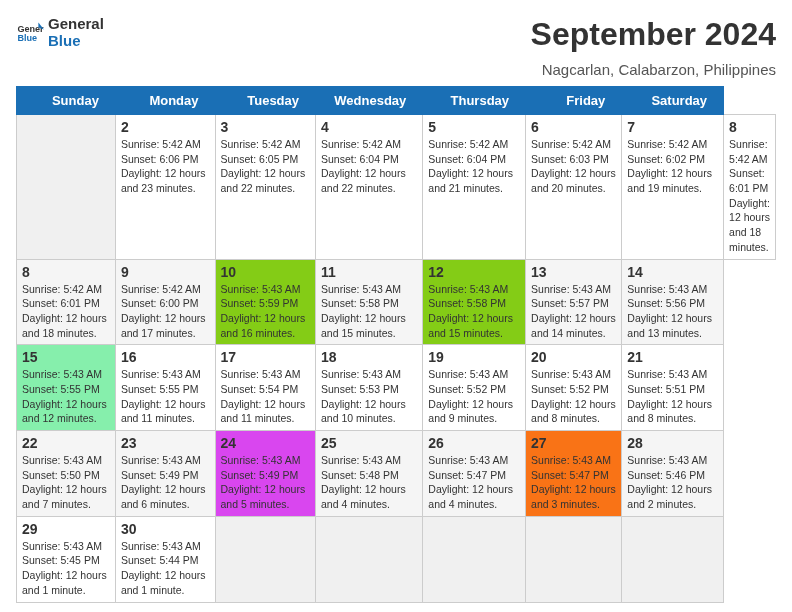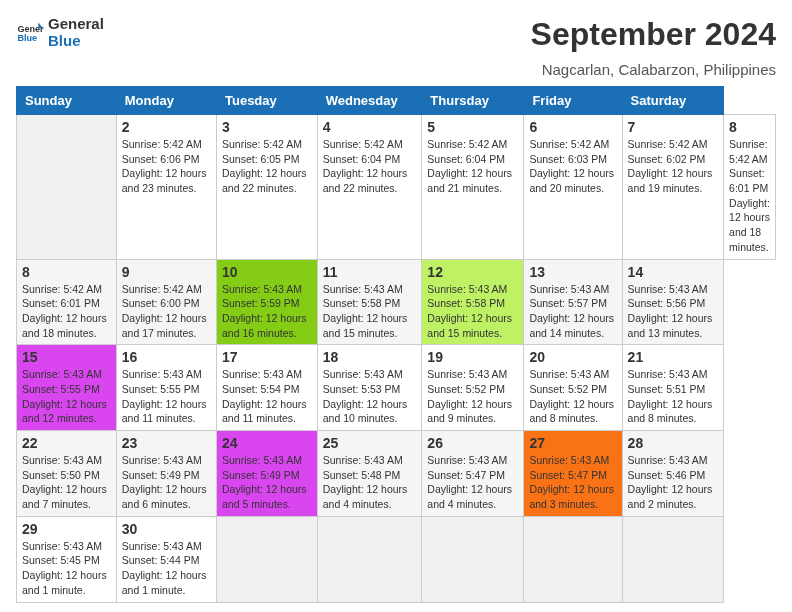--- a/index.html
+++ b/index.html
@@ -40,22 +40,22 @@
       margin-top: 8px;
     }
     table {
       width: 100%;
       border-collapse: collapse;
       font-size: 11px;
     }
     thead tr th {
       background: #1a6fb5;
       color: #fff;
-      padding: 6px 8px;
-      text-align: left;
+      padding: 6px 16px;
+      text-align: right;
       font-size: 13px;
       font-weight: bold;
       border: 1px solid #1a6fb5;
     }
     tbody tr td {
       border: 1px solid #ccc;
       padding: 4px 5px;
       vertical-align: top;
       background: #fff;
       min-height: 70px;
@@ -199,21 +199,21 @@
         </div>
       </td>
         <td style="background: rgb(245, 245, 245);">
         <span class="day-num">11</span>
         <div class="day-info">
           <div>Sunrise: 5:43 AM</div>
           <div>Sunset: 5:58 PM</div>
           <div>Daylight: 12 hours and 15 minutes.</div>
         </div>
       </td>
-        <td style="background: #bef264; margin-left: 47px;">
+        <td style="background: #84cc16; margin-left: 47px;">
         <span class="day-num">12</span>
         <div class="day-info">
           <div>Sunrise: 5:43 AM</div>
           <div>Sunset: 5:58 PM</div>
           <div>Daylight: 12 hours and 15 minutes.</div>
         </div>
       </td>
         <td style="background: rgb(245, 245, 245);">
         <span class="day-num">13</span>
         <div class="day-info">
@@ -225,21 +225,21 @@
         <td style="background: rgb(245, 245, 245);">
         <span class="day-num">14</span>
         <div class="day-info">
           <div>Sunrise: 5:43 AM</div>
           <div>Sunset: 5:56 PM</div>
           <div>Daylight: 12 hours and 13 minutes.</div>
         </div>
       </td>
       </tr>
       <tr>
-        <td style="background: #d946ef; margin-left: 44px;">
+        <td style="background: #86efac; margin-left: 44px;">
         <span class="day-num">15</span>
         <div class="day-info">
           <div>Sunrise: 5:43 AM</div>
           <div>Sunset: 5:55 PM</div>
           <div>Daylight: 12 hours and 12 minutes.</div>
         </div>
       </td>
         <td style="background: rgb(255, 255, 255);">
         <span class="day-num">16</span>
         <div class="day-info">

